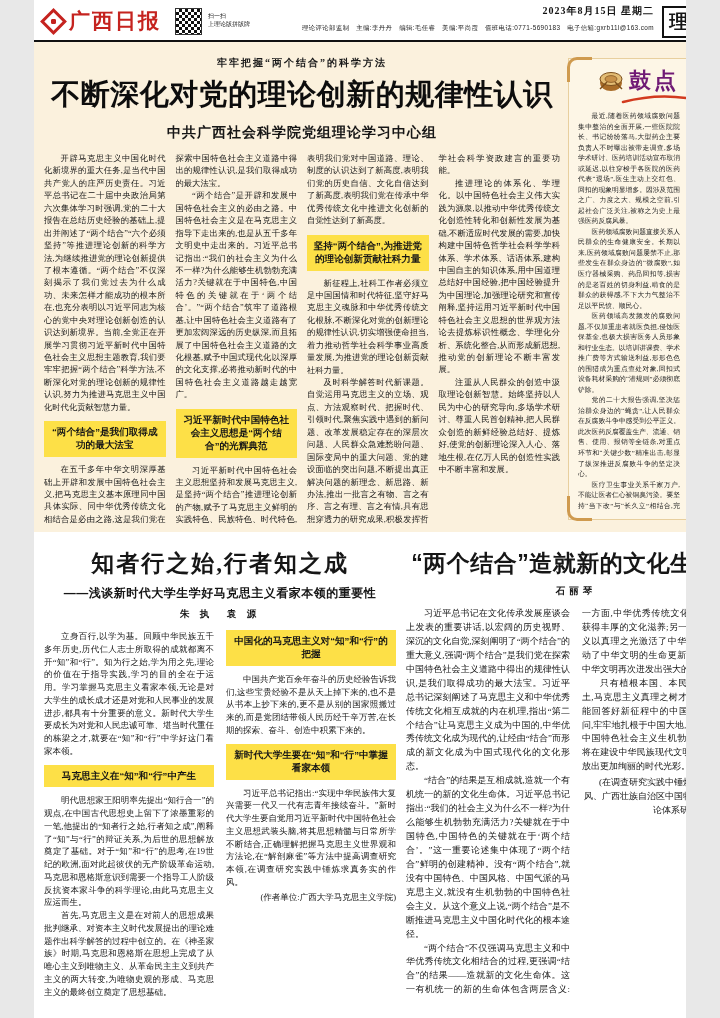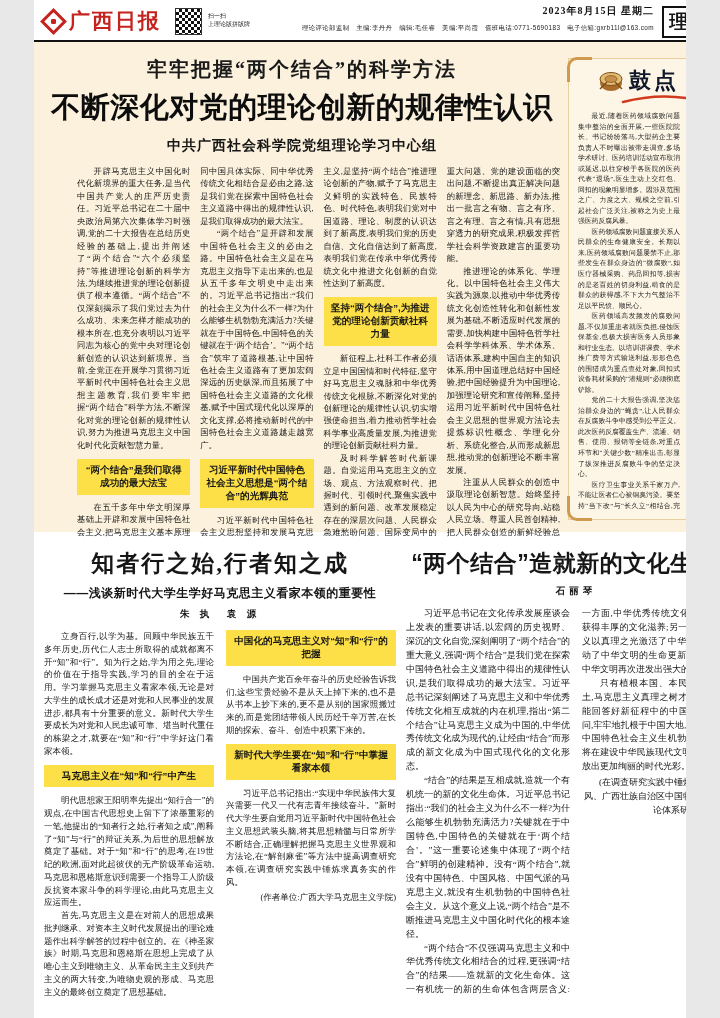--- a/index.html
+++ b/index.html
@@ -26,43 +26,43 @@
             border:2px solid #111;height:28px;}
   .sect-name{font-size:19px;font-weight:900;padding:2px 5px;display:flex;align-items:center;
              font-family:"Liberation Sans","DejaVu Sans",sans-serif;letter-spacing:2px;}
   .sect-div{width:2px;background:#111;}
   .page-num{font-size:21px;font-weight:900;padding:2px 7px;display:flex;align-items:center;
             font-family:"Liberation Sans","DejaVu Sans",sans-serif;}
   
   .top-zone{position:absolute;top:42px;left:0;width:720px;height:490px;background:#fbf1dd;}
   
   .lead{position:absolute;left:10px;top:56px;width:516px;}
-  .kicker{text-align:center;font-size:20px;font-weight:bold;letter-spacing:2px;color:#1a1a1a;
+  .kicker{text-align:center;font-size:10px;font-weight:bold;letter-spacing:2px;color:#1a1a1a;
           font-family:"Liberation Serif","DejaVu Serif",serif;}
   .lead-title{text-align:center;font-size:29px;font-weight:900;letter-spacing:.5px;margin-top:5px;
               font-family:"Liberation Sans","DejaVu Sans",sans-serif;color:#0d0d0d;}
   .byline{text-align:center;font-size:14px;font-weight:bold;margin-top:9px;letter-spacing:1px;}
   .lead-body{margin-top:11px;height:374px;overflow:hidden;
              column-count:4;column-gap:10px;column-fill:auto;
-             font-size:8.3px;line-height:1.5;margin-left:33px;}
+             font-size:8.3px;line-height:1.5;}
   .blk-p{text-indent:2em;text-align:justify;margin:0;}
   .blk-pr{text-align:right;margin:2px 0 0;}
   .blk-h{background:#fde047;font-weight:bold;text-align:center;font-size:9.6px;line-height:1.35;
          padding:5px 4px;margin:7px 0;break-inside:avoid;
          font-family:"Liberation Sans","DejaVu Sans",sans-serif;}
   
   .guidian{position:absolute;left:534px;top:58px;width:178px;height:462px;
            background:#fdf6e6;border:1px solid #e8cf9e;box-sizing:border-box;}
   .gd-corner{position:absolute;width:22px;height:22px;border:3px solid #cf9a4e;}
   .gd-c-tl{left:-2px;top:-2px;border-right:none;border-bottom:none;border-top-left-radius:10px;}
   .gd-c-tr{right:-2px;top:-2px;border-left:none;border-bottom:none;border-top-right-radius:10px;}
   .gd-c-bl{left:-2px;bottom:-2px;border-right:none;border-top:none;border-bottom-left-radius:10px;}
   .gd-c-br{right:-2px;bottom:-2px;border-left:none;border-top:none;border-bottom-right-radius:10px;}
   .gd-head{position:absolute;left:28px;top:7px;display:flex;align-items:center;gap:4px;}
-  .gd-logo-text{font-size:22px;font-weight:900;letter-spacing:3px;color:#0f172a;
+  .gd-logo-text{font-size:22px;font-weight:900;letter-spacing:3px;color:#701a75;
                 font-family:"Liberation Sans","DejaVu Sans",sans-serif;}
   .gd-swoosh{position:absolute;left:52px;top:36px;}
   .gd-text{position:absolute;left:9px;top:52px;width:102px;height:398px;overflow:hidden;
            font-size:6.8px;line-height:1.55;text-align:justify;color:#242424;}
   .gd-author{position:absolute;left:116px;top:268px;writing-mode:vertical-rl;
              font-size:10px;letter-spacing:4px;color:#222;}
   .gd-title{position:absolute;left:132px;top:52px;height:400px;writing-mode:vertical-rl;
             font-size:27px;letter-spacing:10px;font-weight:600;color:#101010;
             font-family:"Liberation Serif","DejaVu Serif",serif;}
   
@@ -117,21 +117,21 @@
         <div class="blk-p">开辟马克思主义中国化时代化新境界的重大任务,是当代中国共产党人的庄严历史责任。习近平总书记在二十届中央政治局第六次集体学习时强调,党的二十大报告在总结历史经验的基础上,提出并阐述了“两个结合”“六个必须坚持”等推进理论创新的科学方法,为继续推进党的理论创新提供了根本遵循。“两个结合”不仅深刻揭示了我们党过去为什么成功、未来怎样才能成功的根本所在,也充分表明以习近平同志为核心的党中央对理论创新创造的认识达到新境界。当前,全党正在开展学习贯彻习近平新时代中国特色社会主义思想主题教育,我们要牢牢把握“两个结合”科学方法,不断深化对党的理论创新的规律性认识,努力为推进马克思主义中国化时代化贡献智慧力量。</div>
         <div class="blk-h">“两个结合”是我们取得成功的最大法宝</div>
         <div class="blk-p">在五千多年中华文明深厚基础上开辟和发展中国特色社会主义,把马克思主义基本原理同中国具体实际、同中华优秀传统文化相结合是必由之路,这是我们党在探索中国特色社会主义道路中得出的规律性认识,是我们取得成功的最大法宝。</div>
         <div class="blk-p">“两个结合”是开辟和发展中国特色社会主义的必由之路。中国特色社会主义是在马克思主义指导下走出来的,也是从五千多年文明史中走出来的。习近平总书记指出:“我们的社会主义为什么不一样?为什么能够生机勃勃充满活力?关键就在于中国特色,中国特色的关键就在于‘两个结合’。”“两个结合”筑牢了道路根基,让中国特色社会主义道路有了更加宏阔深远的历史纵深,而且拓展了中国特色社会主义道路的文化根基,赋予中国式现代化以深厚的文化支撑,必将推动新时代的中国特色社会主义道路越走越宽广。</div>
         <div class="blk-h">习近平新时代中国特色社会主义思想是“两个结合”的光辉典范</div>
         <div class="blk-p">习近平新时代中国特色社会主义思想坚持和发展马克思主义,是坚持“两个结合”推进理论创新的产物,赋予了马克思主义鲜明的实践特色、民族特色、时代特色,表明我们党对中国道路、理论、制度的认识达到了新高度,表明我们党的历史自信、文化自信达到了新高度,表明我们党在传承中华优秀传统文化中推进文化创新的自觉性达到了新高度。</div>
         <div class="blk-h">坚持“两个结合”,为推进党的理论创新贡献社科力量</div>
         <div class="blk-p">新征程上,社科工作者必须立足中国国情和时代特征,坚守好马克思主义魂脉和中华优秀传统文化根脉,不断深化对党的创新理论的规律性认识,切实增强使命担当,着力推动哲学社会科学事业高质量发展,为推进党的理论创新贡献社科力量。</div>
         <div class="blk-p">及时科学解答时代新课题。自觉运用马克思主义的立场、观点、方法观察时代、把握时代、引领时代,聚焦实践中遇到的新问题、改革发展稳定存在的深层次问题、人民群众急难愁盼问题、国际变局中的重大问题、党的建设面临的突出问题,不断提出真正解决问题的新理念、新思路、新办法,推出一批言之有物、言之有序、言之有理、言之有情,具有思想穿透力的研究成果,积极发挥哲学社会科学资政建言的重要功能。</div>
         <div class="blk-p">推进理论的体系化、学理化。以中国特色社会主义伟大实践为源泉,以推动中华优秀传统文化创造性转化和创新性发展为基础,不断适应时代发展的需要,加快构建中国特色哲学社会科学学科体系、学术体系、话语体系,建构中国自主的知识体系,用中国道理总结好中国经验,把中国经验提升为中国理论,加强理论研究和宣传阐释,坚持运用习近平新时代中国特色社会主义思想的世界观方法论去提炼标识性概念、学理化分析、系统化整合,从而形成新思想,推动党的创新理论不断丰富发展。</div>
-        <div class="blk-p">注重从人民群众的创造中汲取理论创新智慧。始终坚持以人民为中心的研究导向,站稳人民立场、尊重人民首创精神,把人民群众创造的新鲜经验总结好、提炼好,使党的创新理论深入人心、落地生根,在亿万人民的创造性实践中不断丰富和发展。</div>
+        <div class="blk-p">注重从人民群众的创造中汲取理论创新智慧。始终坚持以人民为中心的研究导向,多场学术研讨、尊重人民首创精神,把人民群众创造的新鲜经验总结好、提炼好,使党的创新理论深入人心、落地生根,在亿万人民的创造性实践中不断丰富和发展。</div>
       </div>
   </div>
 
   <div class="guidian">
     <span class="gd-corner gd-c-tl"></span>
     <span class="gd-corner gd-c-tr"></span>
     <span class="gd-corner gd-c-bl"></span>
     <span class="gd-corner gd-c-br"></span>
     <div class="gd-head">
       <svg width="28" height="24" viewBox="0 0 28 24">

